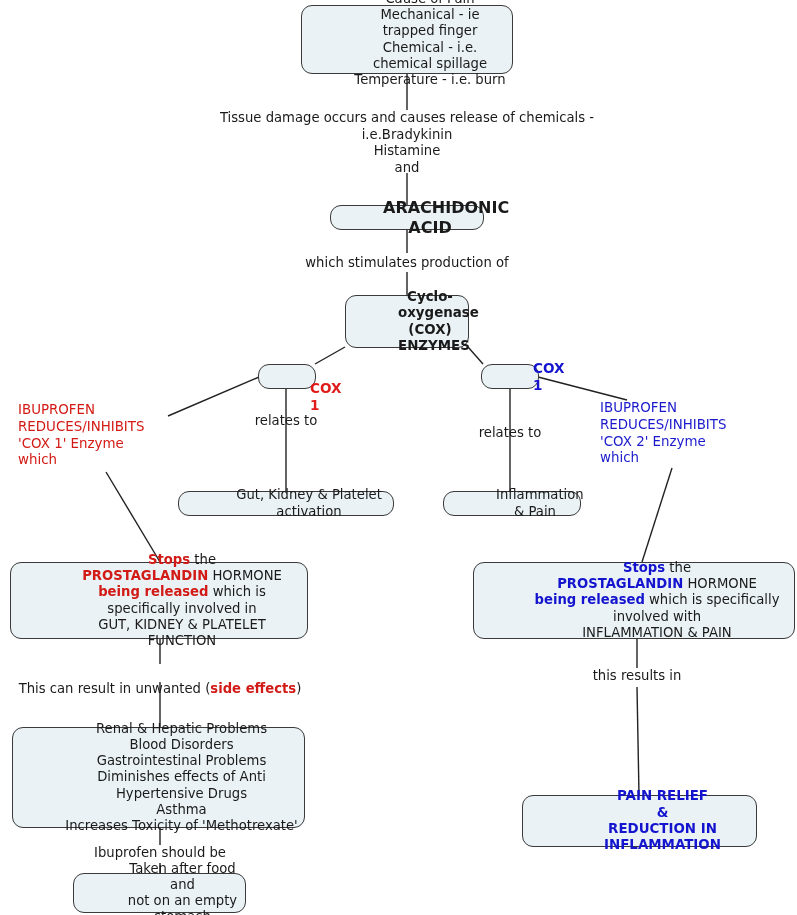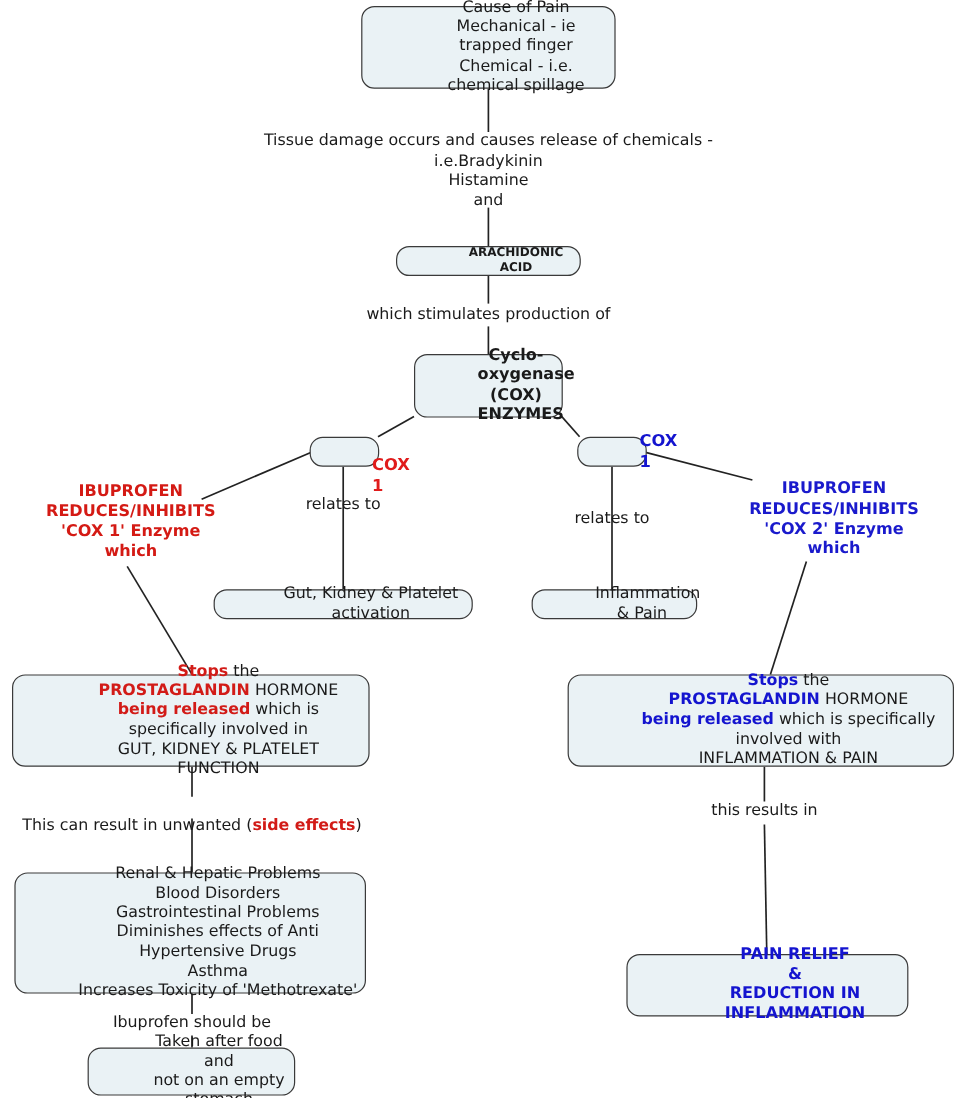--- a/index.html
+++ b/index.html
@@ -44,24 +44,23 @@
     color:#1a1a1a;
     white-space:pre-line;
   }
   .bold{font-weight:bold;}
   .red{color:#e01b1b;}
   .blue{color:#1414cf;}
   .redb{color:#d21b17;font-weight:bold;}
   .blueb{color:#1414cf;font-weight:bold;}
   .annot{
     position:absolute;
-    font-weight:bold;
+    font-weight:normal;
     font-size:13.4px;
     line-height:1.25;
-    text-align:center;
     white-space:pre-line;
   }
   .annot.red{color:#d41a14;}
   .annot.blue{color:#1a1acc;}
 </style>
 </head>
 <body>
 
 <div id="canvas">
 
@@ -104,29 +103,30 @@
 
       <line x1="637" y1="687" x2="639" y2="795"></line>
     </g>
   </svg>
 
   <div class="node" style="left:301px;top:5px;width:212px;height:69px;">
     <div class="inner">
       <div>Cause of Pain</div>
       <div>Mechanical - ie trapped finger</div>
       <div>Chemical - i.e. chemical spillage</div>
+      <div>Temperature - i.e. burn</div>
     </div>
   </div>
 
   <div class="label" style="left:207px;top:110px;width:400px;">Tissue damage occurs and causes release of chemicals -
 i.e.Bradykinin
 Histamine
 and</div>
 
-  <div class="node" style="left:330px;top:205px;width:154px;height:25px;font-weight:bold;font-size:10px;">
+  <div class="node" style="left:330px;top:205px;width:154px;height:25px;font-weight:bold;font-size:16px;">
     <div class="inner">ARACHIDONIC ACID</div>
   </div>
 
   <div class="label" style="left:257px;top:255px;width:300px;">which stimulates production of</div>
 
   <div class="node" style="left:345px;top:295px;width:124px;height:53px;font-weight:bold;font-size:13.4px;">
     <div class="inner">
       <div>Cyclo-oxygenase</div>
       <div>(COX)</div>
       <div>ENZYMES</div>

